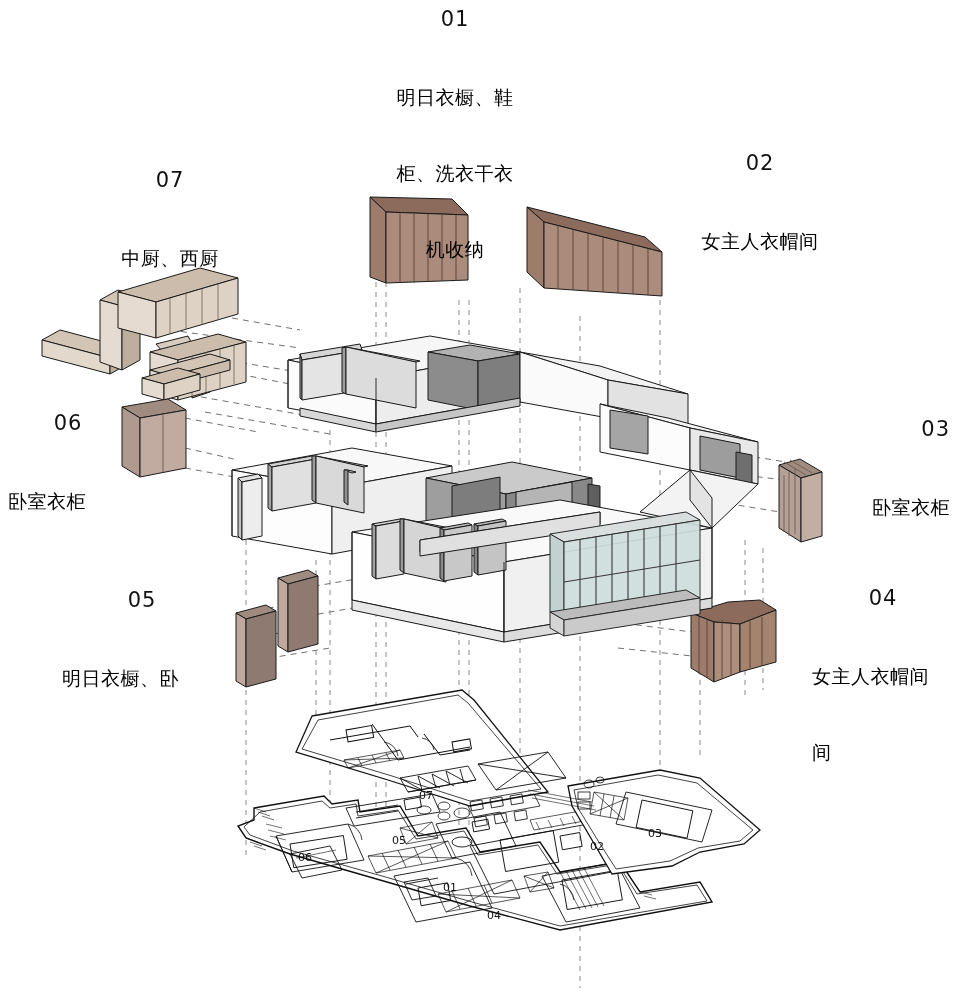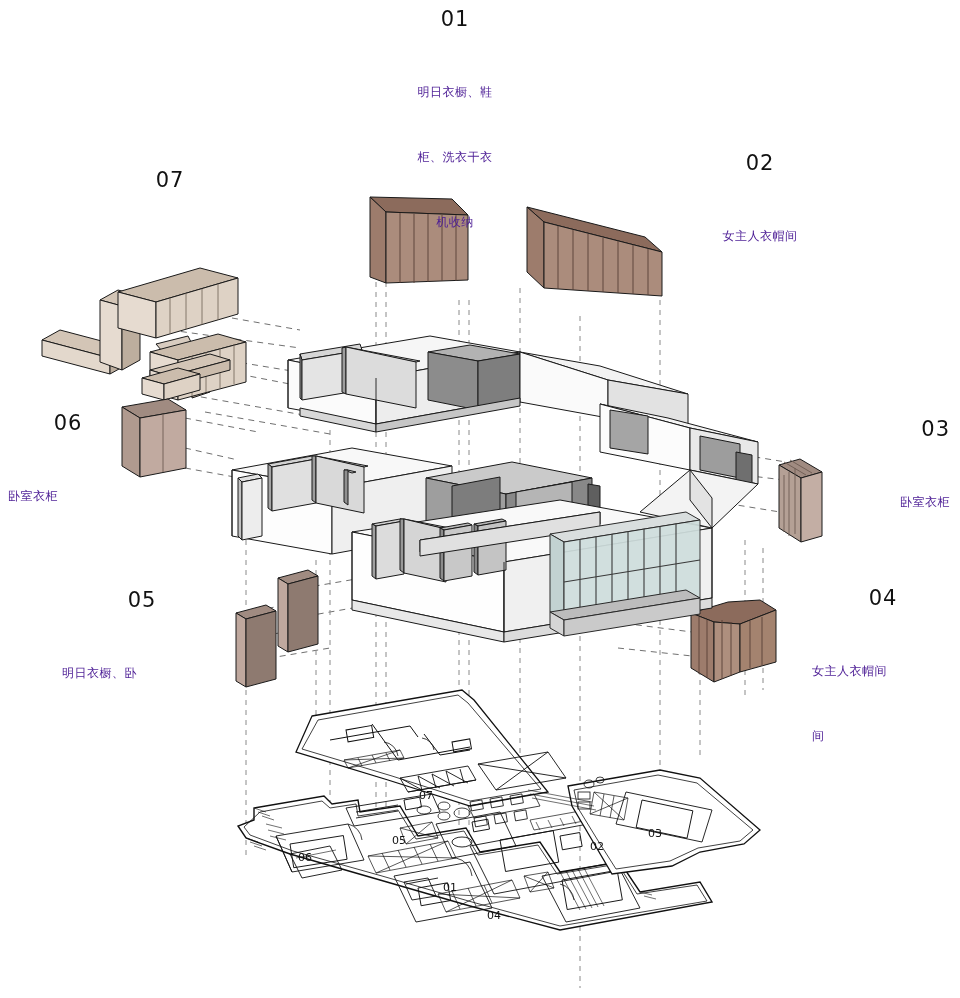--- a/index.html
+++ b/index.html
@@ -26,22 +26,22 @@
     line-height: 1.52;
   }
   .callout .num {
     font-size: 21px;
     letter-spacing: 1px;
     color: #111;
     display: block;
     margin-bottom: 7px;
   }
   .callout .desc {
-    font-size: 12px;
-    color: #4c1d95;
+    font-size: 19px;
+    color: #000000;
     display: block;
     letter-spacing: 0.5px;
     margin-top: 47px;
   }
   .c-center { text-align: center; }
   .c-left { text-align: left; }
   .c-right { text-align: right; }
 
   svg { display: block; }
   .svg-layer {
@@ -553,15 +553,16 @@
     <span class="desc">明日衣橱、卧</span>
   </div>
 
   <div class="callout c-left" style="left:8px; top:408px; width:120px;">
     <span class="num" style="text-align:center;">06</span>
     <span class="desc">卧室衣柜</span>
   </div>
 
   <div class="callout c-center" style="left:100px; top:165px; width:140px;">
     <span class="num">07</span>
+    <span class="desc">中厨、西厨</span>
   </div>
 
 </div>
 
 </body></html>

